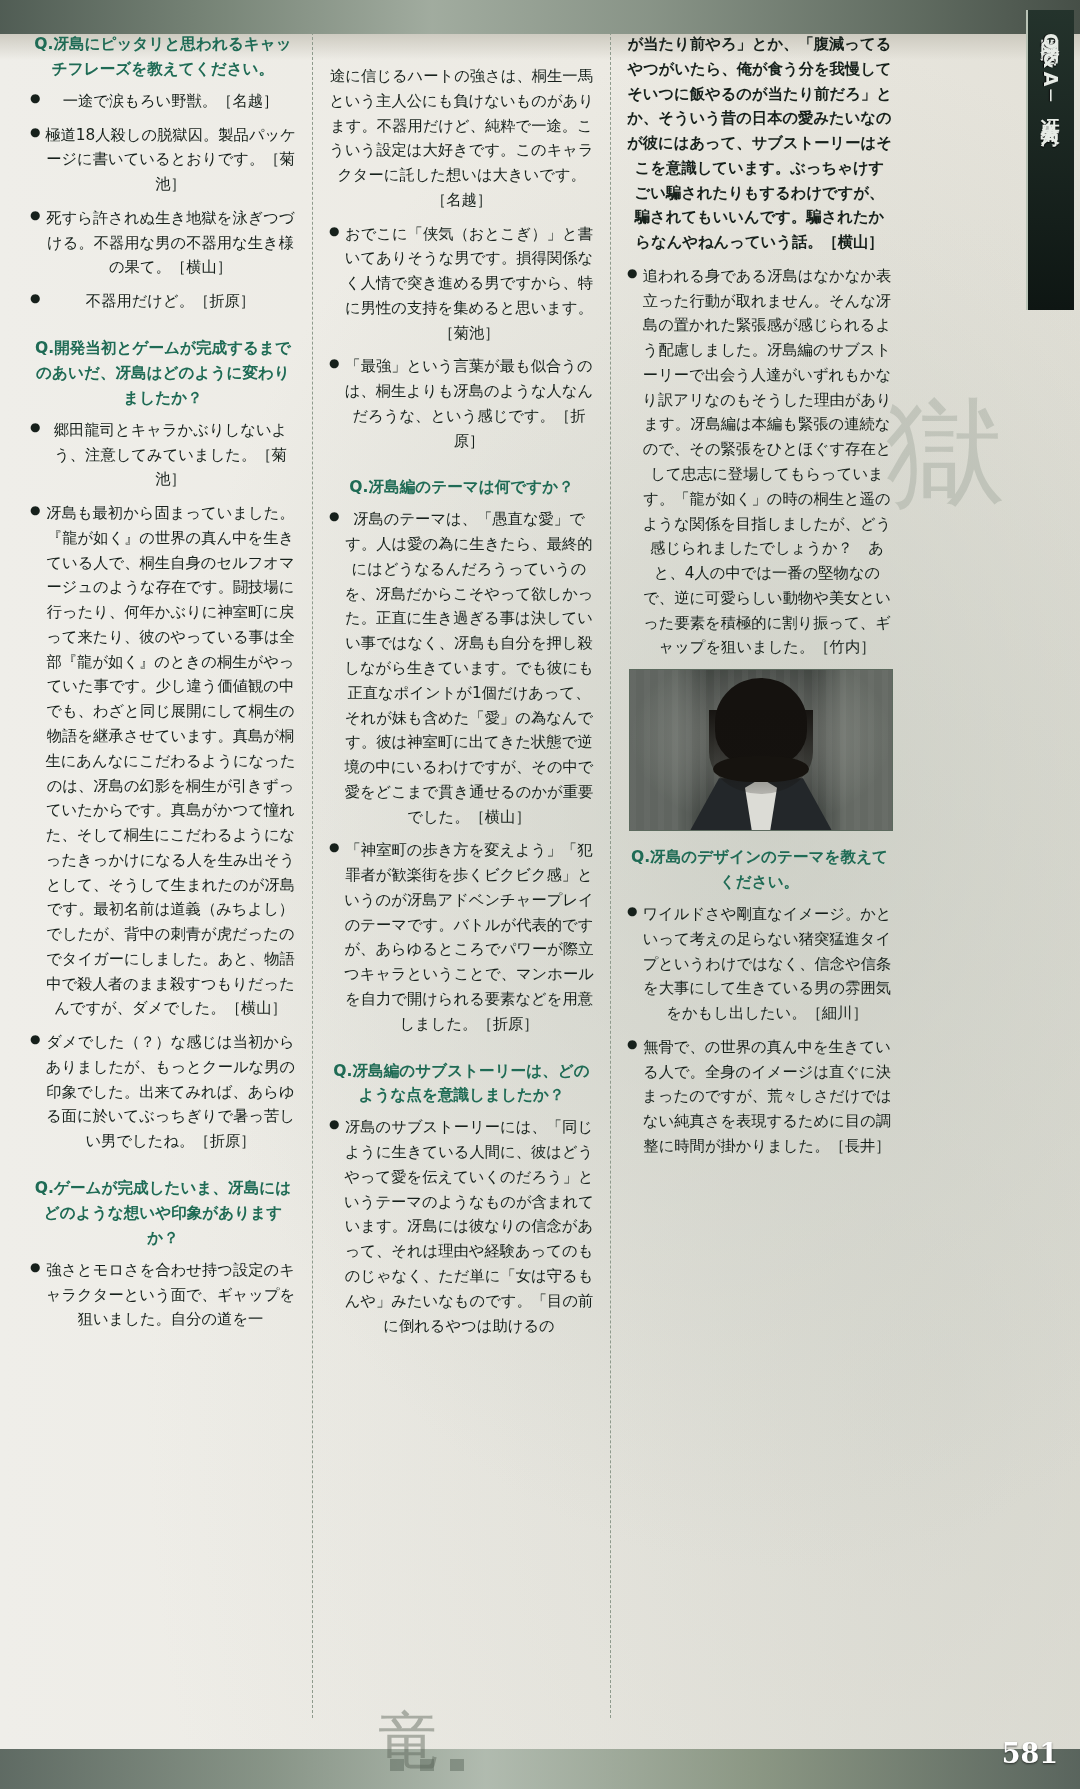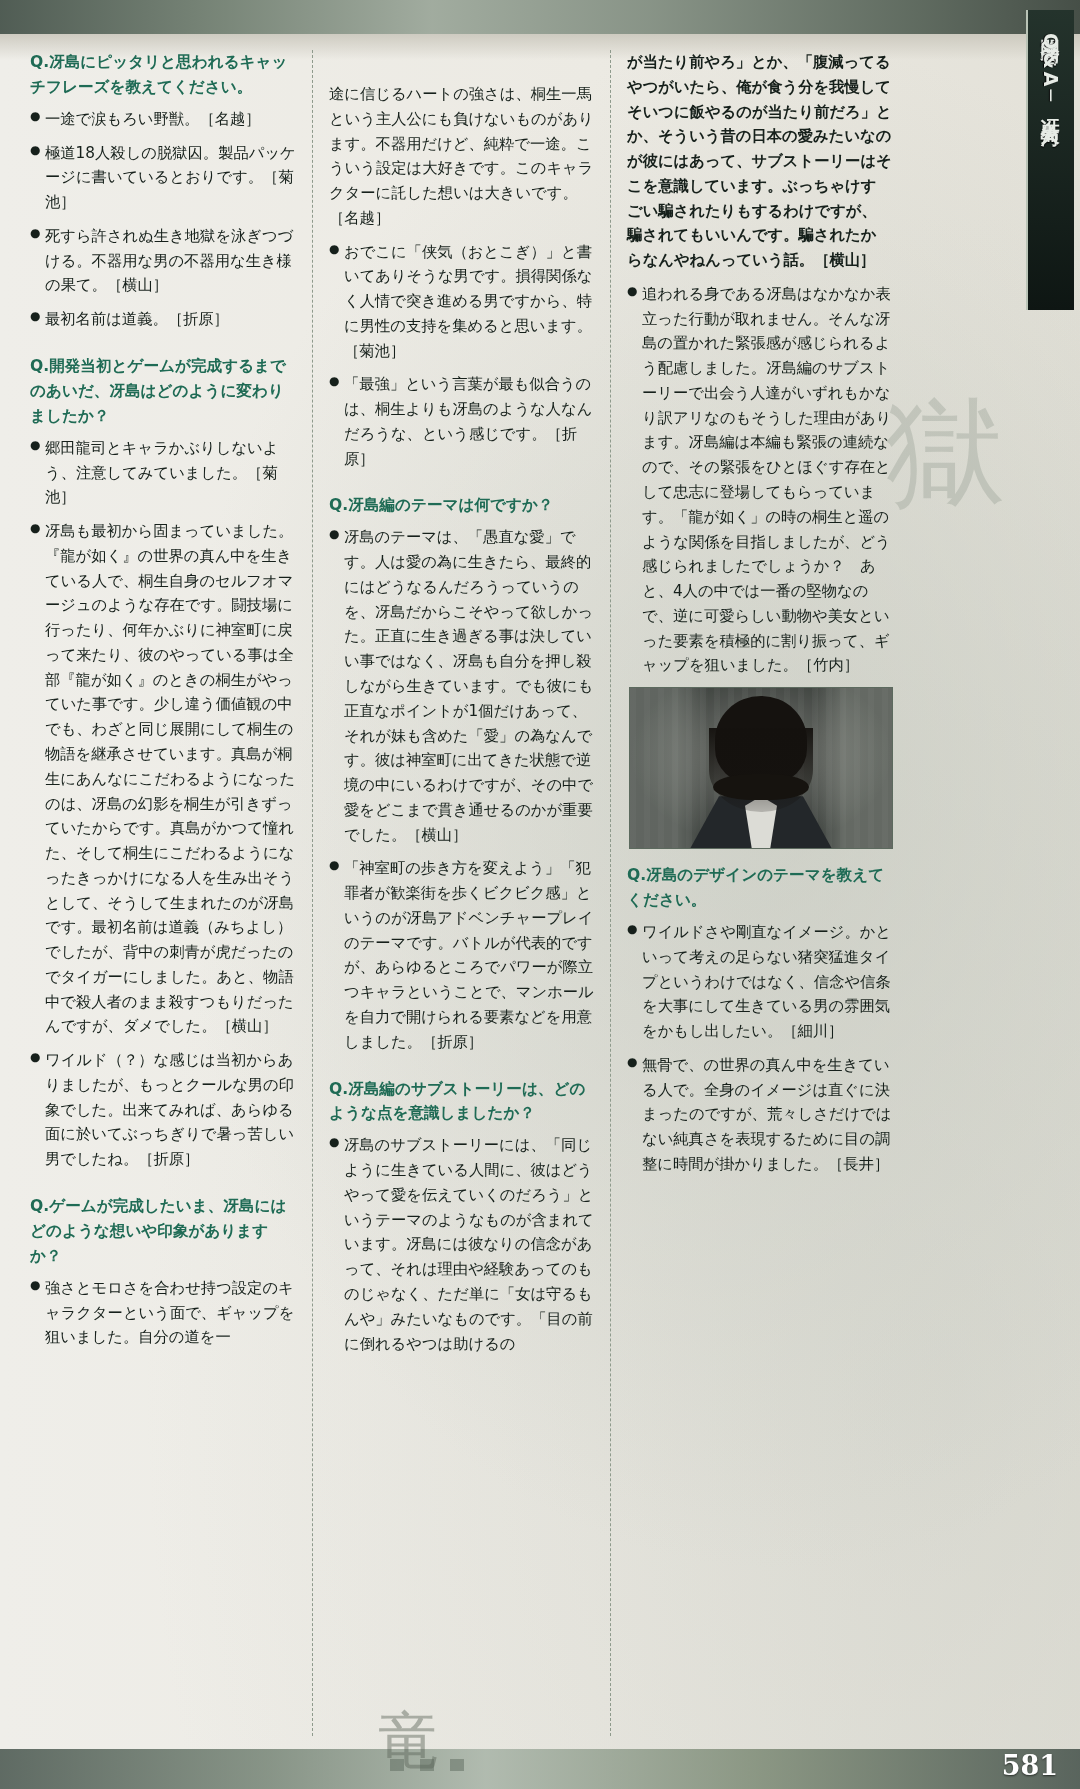--- a/index.html
+++ b/index.html
@@ -52,23 +52,23 @@
     letter-spacing:18px;font-family:"DejaVu Serif","Liberation Serif",serif;
     z-index:1;user-select:none;
   }
   .ghost-kanji2{
     position:absolute;right:640px;bottom:6px;
     font-size:62px;color:rgba(90,100,88,.45);
     font-family:"DejaVu Serif","Liberation Serif",serif;
     z-index:3;user-select:none;
   }
   .columns{
-    position:absolute;left:0;top:36px;width:1080px;height:1700px;
+    position:absolute;left:0;top:18px;width:1080px;height:1700px;
     display:flex;z-index:4;
-    padding:14px 0 0 0;box-sizing:border-box;
+    padding:14px 0 0 0;box-sizing:border-box;text-align:center;
   }
   .col{
     width:298px;
     padding:0 16px;
     box-sizing:border-box;
     font-size:15.3px;
     line-height:1.62;
     color:#16201b;
   }
   .col-1{margin-left:14px;}
@@ -134,21 +134,21 @@
     clip-path:polygon(50% 0,100% 18%,78% 100%,22% 100%,0 18%);
   }
   .photo .bgblur{
     position:absolute;inset:0;
     background:
       linear-gradient(90deg, rgba(120,125,118,.5) 0 18%, rgba(60,65,60,.2) 30% 70%, rgba(130,135,126,.5) 82% 100%),
       repeating-linear-gradient(90deg, rgba(255,255,255,.045) 0 6px, rgba(0,0,0,.05) 6px 14px);
     mix-blend-mode:screen;
   }
   .page-num{
-    position:absolute;right:22px;bottom:8px;
+    position:absolute;right:22px;bottom:20px;
     font-size:27px;font-weight:bold;color:#ffffff;
     z-index:6;text-shadow:0 1px 2px rgba(0,0,0,.6);
     font-family:"DejaVu Serif","Liberation Serif",serif;
   }
   .footer-icons{
     position:absolute;left:390px;bottom:16px;width:200px;height:14px;
     z-index:5;display:flex;gap:16px;opacity:.5;
   }
   .footer-icons span{width:14px;height:12px;background:#5d6a5e;display:block;}
 </style>
@@ -165,26 +165,26 @@
 <div class="side-tab">
   <div class="vtext">開発者Q&amp;A─冴島大河</div>
 </div>
 
 <div class="columns">
   <div class="col col-1">
       <p class="q">Q.冴島にピッタリと思われるキャッチフレーズを教えてください。</p>
       <p class="a">一途で涙もろい野獣。［名越］</p>
       <p class="a">極道18人殺しの脱獄囚。製品パッケージに書いているとおりです。［菊池］</p>
       <p class="a">死すら許されぬ生き地獄を泳ぎつづける。不器用な男の不器用な生き様の果て。［横山］</p>
-      <p class="a">最初名前は道義。［折原］</p>
+      <p class="a">不器用だけど。［折原］</p>
       <div class="gap"></div>
       <p class="q">Q.開発当初とゲームが完成するまでのあいだ、冴島はどのように変わりましたか？</p>
       <p class="a">郷田龍司とキャラかぶりしないよう、注意してみていました。［菊池］</p>
       <p class="a">冴島も最初から固まっていました。『龍が如く』の世界の真ん中を生きている人で、桐生自身のセルフオマージュのような存在です。闘技場に行ったり、何年かぶりに神室町に戻って来たり、彼のやっている事は全部『龍が如く』のときの桐生がやっていた事です。少し違う価値観の中でも、わざと同じ展開にして桐生の物語を継承させています。真島が桐生にあんなにこだわるようになったのは、冴島の幻影を桐生が引きずっていたからです。真島がかつて憧れた、そして桐生にこだわるようになったきっかけになる人を生み出そうとして、そうして生まれたのが冴島です。最初名前は道義（みちよし）でしたが、背中の刺青が虎だったのでタイガーにしました。あと、物語中で殺人者のまま殺すつもりだったんですが、ダメでした。［横山］</p>
-      <p class="a">ワイルド（？）な感じは当初からありましたが、もっとクールな男の印象でした。出来てみれば、あらゆる面に於いてぶっちぎりで暑っ苦しい男でしたね。［折原］</p>
+      <p class="a">ダメでした（？）な感じは当初からありましたが、もっとクールな男の印象でした。出来てみれば、あらゆる面に於いてぶっちぎりで暑っ苦しい男でしたね。［折原］</p>
       <div class="gap"></div>
       <p class="q">Q.ゲームが完成したいま、冴島にはどのような想いや印象がありますか？</p>
       <p class="a">強さとモロさを合わせ持つ設定のキャラクターという面で、ギャップを狙いました。自分の道を一</p>
     </div>
   <div class="col col-2">
       <p class="a cont" style="padding-left: 0px; margin-top: 32px; --no-bullet: 1;">途に信じるハートの強さは、桐生一馬という主人公にも負けないものがあります。不器用だけど、純粋で一途。こういう設定は大好きです。このキャラクターに託した想いは大きいです。［名越］</p>
       <p class="a">おでこに「侠気（おとこぎ）」と書いてありそうな男です。損得関係なく人情で突き進める男ですから、特に男性の支持を集めると思います。［菊池］</p>
       <p class="a">「最強」という言葉が最も似合うのは、桐生よりも冴島のような人なんだろうな、という感じです。［折原］</p>
       <div class="gap"></div>
       <p class="q">Q.冴島編のテーマは何ですか？</p>

